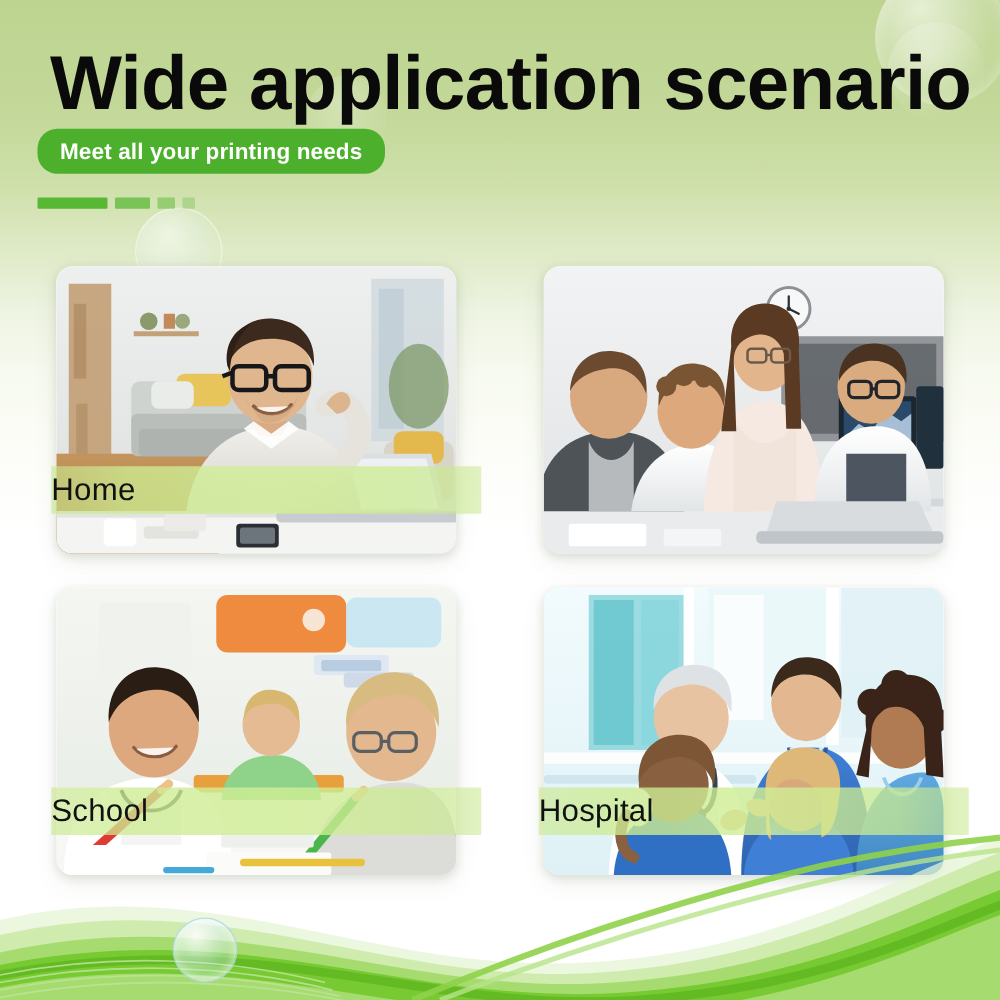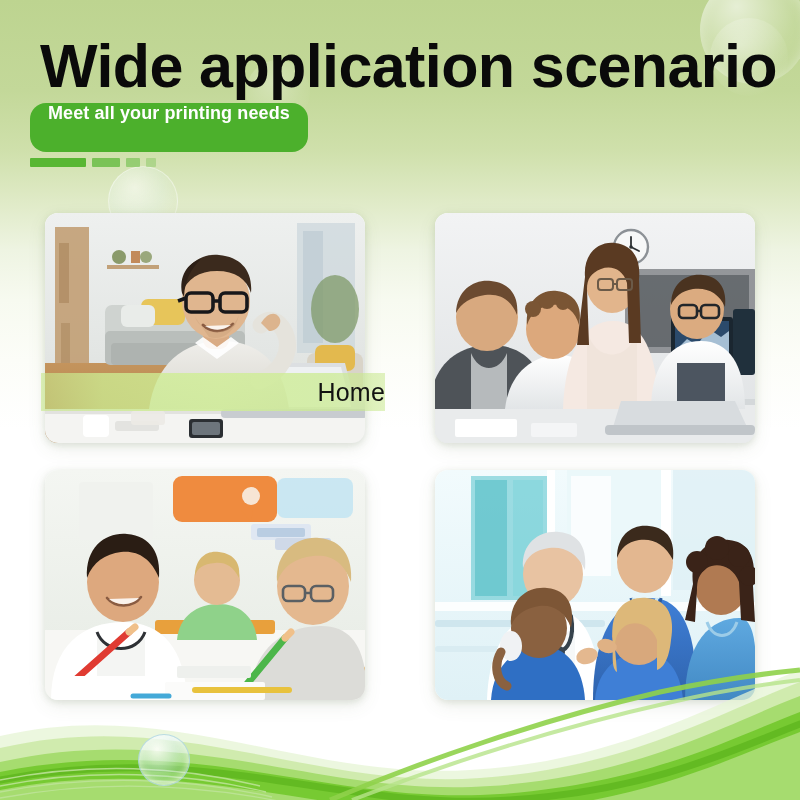--- a/index.html
+++ b/index.html
@@ -98,23 +98,23 @@
     font-weight:bold;
     letter-spacing:-0.6px;
     color:#0a0a0a;
     white-space:nowrap;
     line-height:1.0;
   }
 
   .subtitle-badge {
     position:absolute;
     left:30px; top:103px;
-    height:49px;
+    height:36px;
     padding:0 18px;
-    display:flex; 
+    display:flex; align-items:center;
     background:#4cb02c;
     border-radius:16px;
     color:#ffffff;
     font-size:18px;
     font-weight:bold;
     letter-spacing:0.1px;
     white-space:nowrap;
   }
 
   .dash-row {
@@ -166,21 +166,21 @@
     top:160px;
     height:38px;
     background:linear-gradient(90deg,
       rgba(200,232,140,0.60) 0%,
       rgba(205,236,146,0.78) 18%,
       rgba(208,238,150,0.82) 52%,
       rgba(203,235,145,0.74) 84%,
       rgba(198,231,138,0.52) 100%);
     display:flex;
     align-items:center;
-    justify-content:flex-end;
+    justify-content:flex-start;
     pointer-events:none;
     margin-left:16px;
   }
   .card-band-label {
     font-size:25px;
     font-weight:normal;
     color:#111111;
     letter-spacing:0.2px;
     line-height:1;
   }
@@ -437,20 +437,23 @@
           <path d="M202 214 L240 168" stroke="#4cb64a" stroke-width="7" stroke-linecap="round"></path>
           <path d="M240 168 L246 162" stroke="#f0c08a" stroke-width="7" stroke-linecap="round"></path>
 
           <rect x="16" y="206" width="96" height="24" rx="2" fill="#ffffff"></rect>
           <rect x="120" y="212" width="100" height="18" rx="2" fill="#fbfbfa"></rect>
           <rect x="132" y="196" width="74" height="12" rx="2" fill="#eef0ed"></rect>
           <path d="M150 220 L244 220" stroke="#e8c23d" stroke-width="6" stroke-linecap="round"></path>
           <path d="M88 226 L124 226" stroke="#44a9d8" stroke-width="5" stroke-linecap="round"></path>
         </svg>
       </div>
+      <div class="card-band">
+        <span class="card-band-label">School</span>
+      </div>
     </div>
 
     <div class="scene-card">
       <div class="card-photo">
         <svg viewBox="0 0 320 230" preserveAspectRatio="none" aria-hidden="true">
           <defs>
             <linearGradient id="hosBg" x1="0" y1="0" x2="0" y2="1">
               <stop offset="0%" stop-color="#f2fbfd"></stop>
               <stop offset="100%" stop-color="#dff1f6"></stop>
             </linearGradient>
@@ -514,20 +517,23 @@
           <path d="M66 182 C58 196 62 212 72 216" fill="none" stroke="#8a6140" stroke-width="9" stroke-linecap="round"></path>
 
           <path d="M160 230 C162 200 184 182 208 182 C232 182 246 202 248 230 Z" fill="#3f7fd6"></path>
           <ellipse cx="204" cy="166" rx="27" ry="29" fill="#d8a87c"></ellipse>
           <path d="M178 168 C174 138 194 126 212 128 C234 130 240 148 236 170 C234 190 228 198 222 200 L222 170 C216 154 200 150 190 156 C182 162 180 168 180 178 L182 202 C176 198 178 184 178 168 Z" fill="#ddb879"></path>
 
           <ellipse cx="152" cy="186" rx="11" ry="8" fill="#e4b88f" transform="rotate(-18 152 186)"></ellipse>
           <ellipse cx="172" cy="176" rx="10" ry="7" fill="#dfb184" transform="rotate(14 172 176)"></ellipse>
         </svg>
       </div>
+      <div class="card-band">
+        <span class="card-band-label">Hospital</span>
+      </div>
     </div>
 
   </div>
 
   <div class="wave-layer">
     <svg viewBox="0 0 800 160" preserveAspectRatio="none" aria-hidden="true">
 
       <path d="M0 96 C170 56 300 140 470 130 C620 122 720 60 800 30 L800 160 L0 160 Z" fill="#e6f4d4" opacity="0.75"></path>
 
       <path d="M0 108 C180 66 310 150 480 138 C630 128 724 70 800 42 L800 160 L0 160 Z" fill="#cbe9a6" opacity="0.85"></path>

